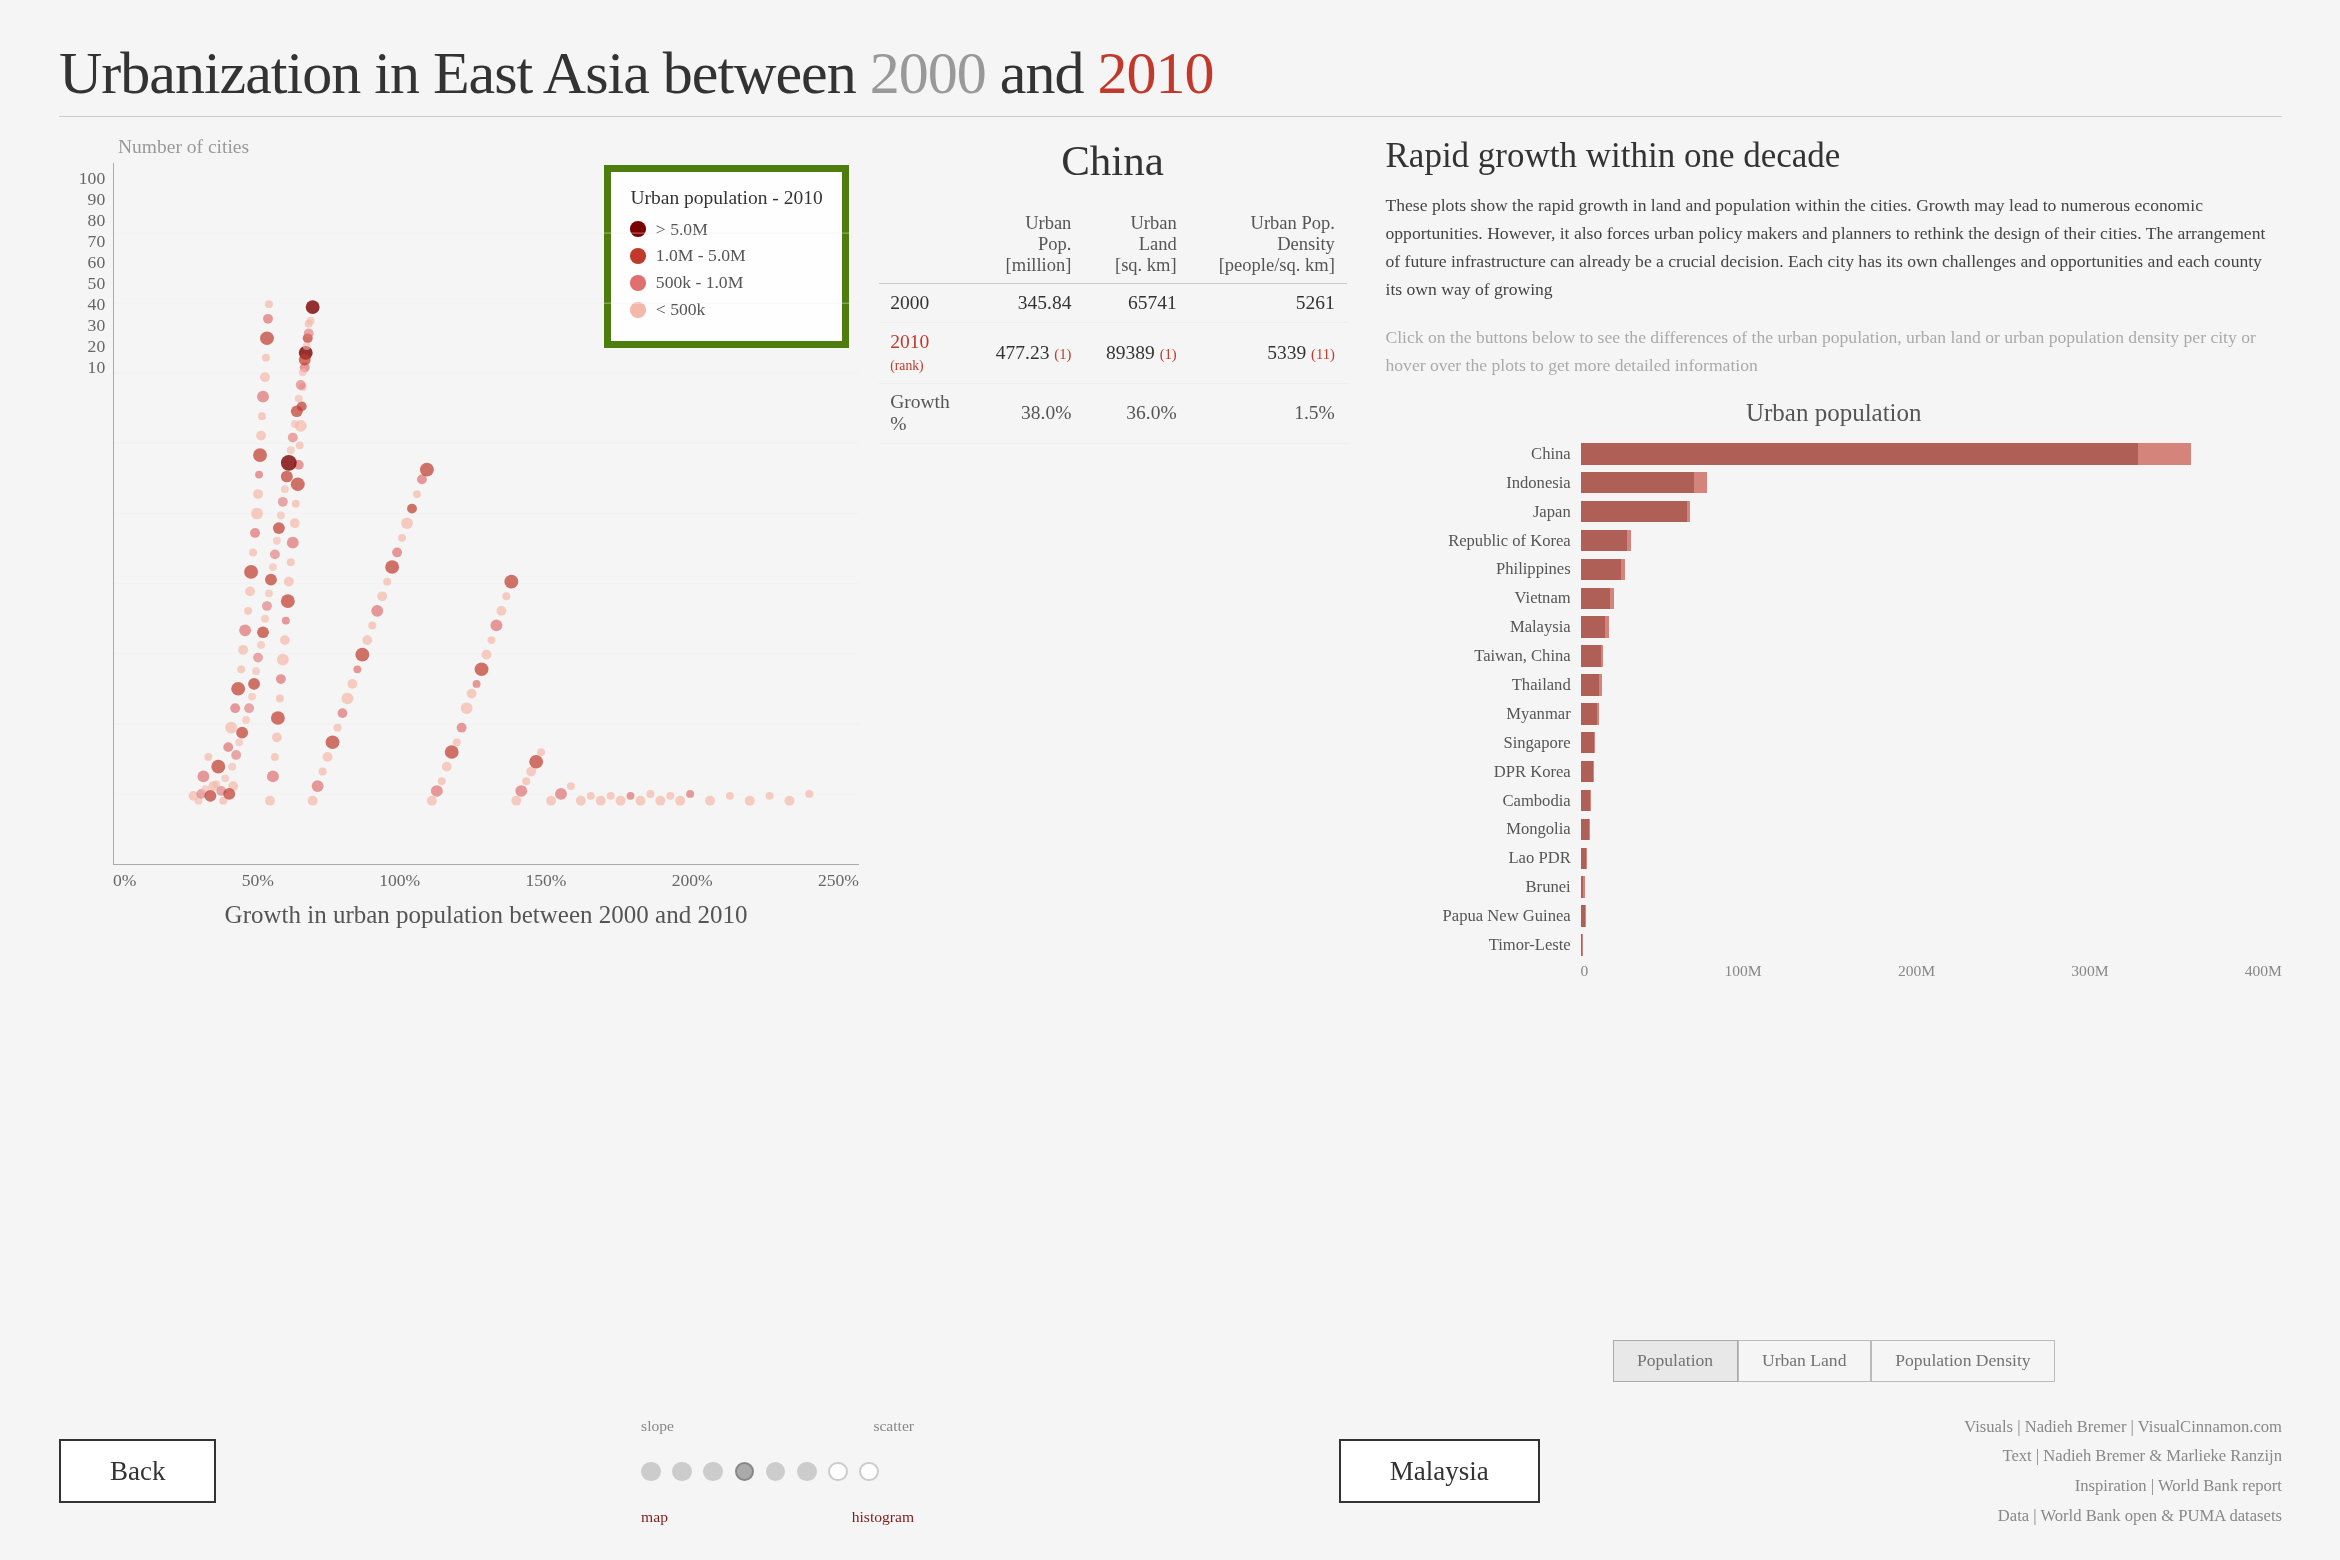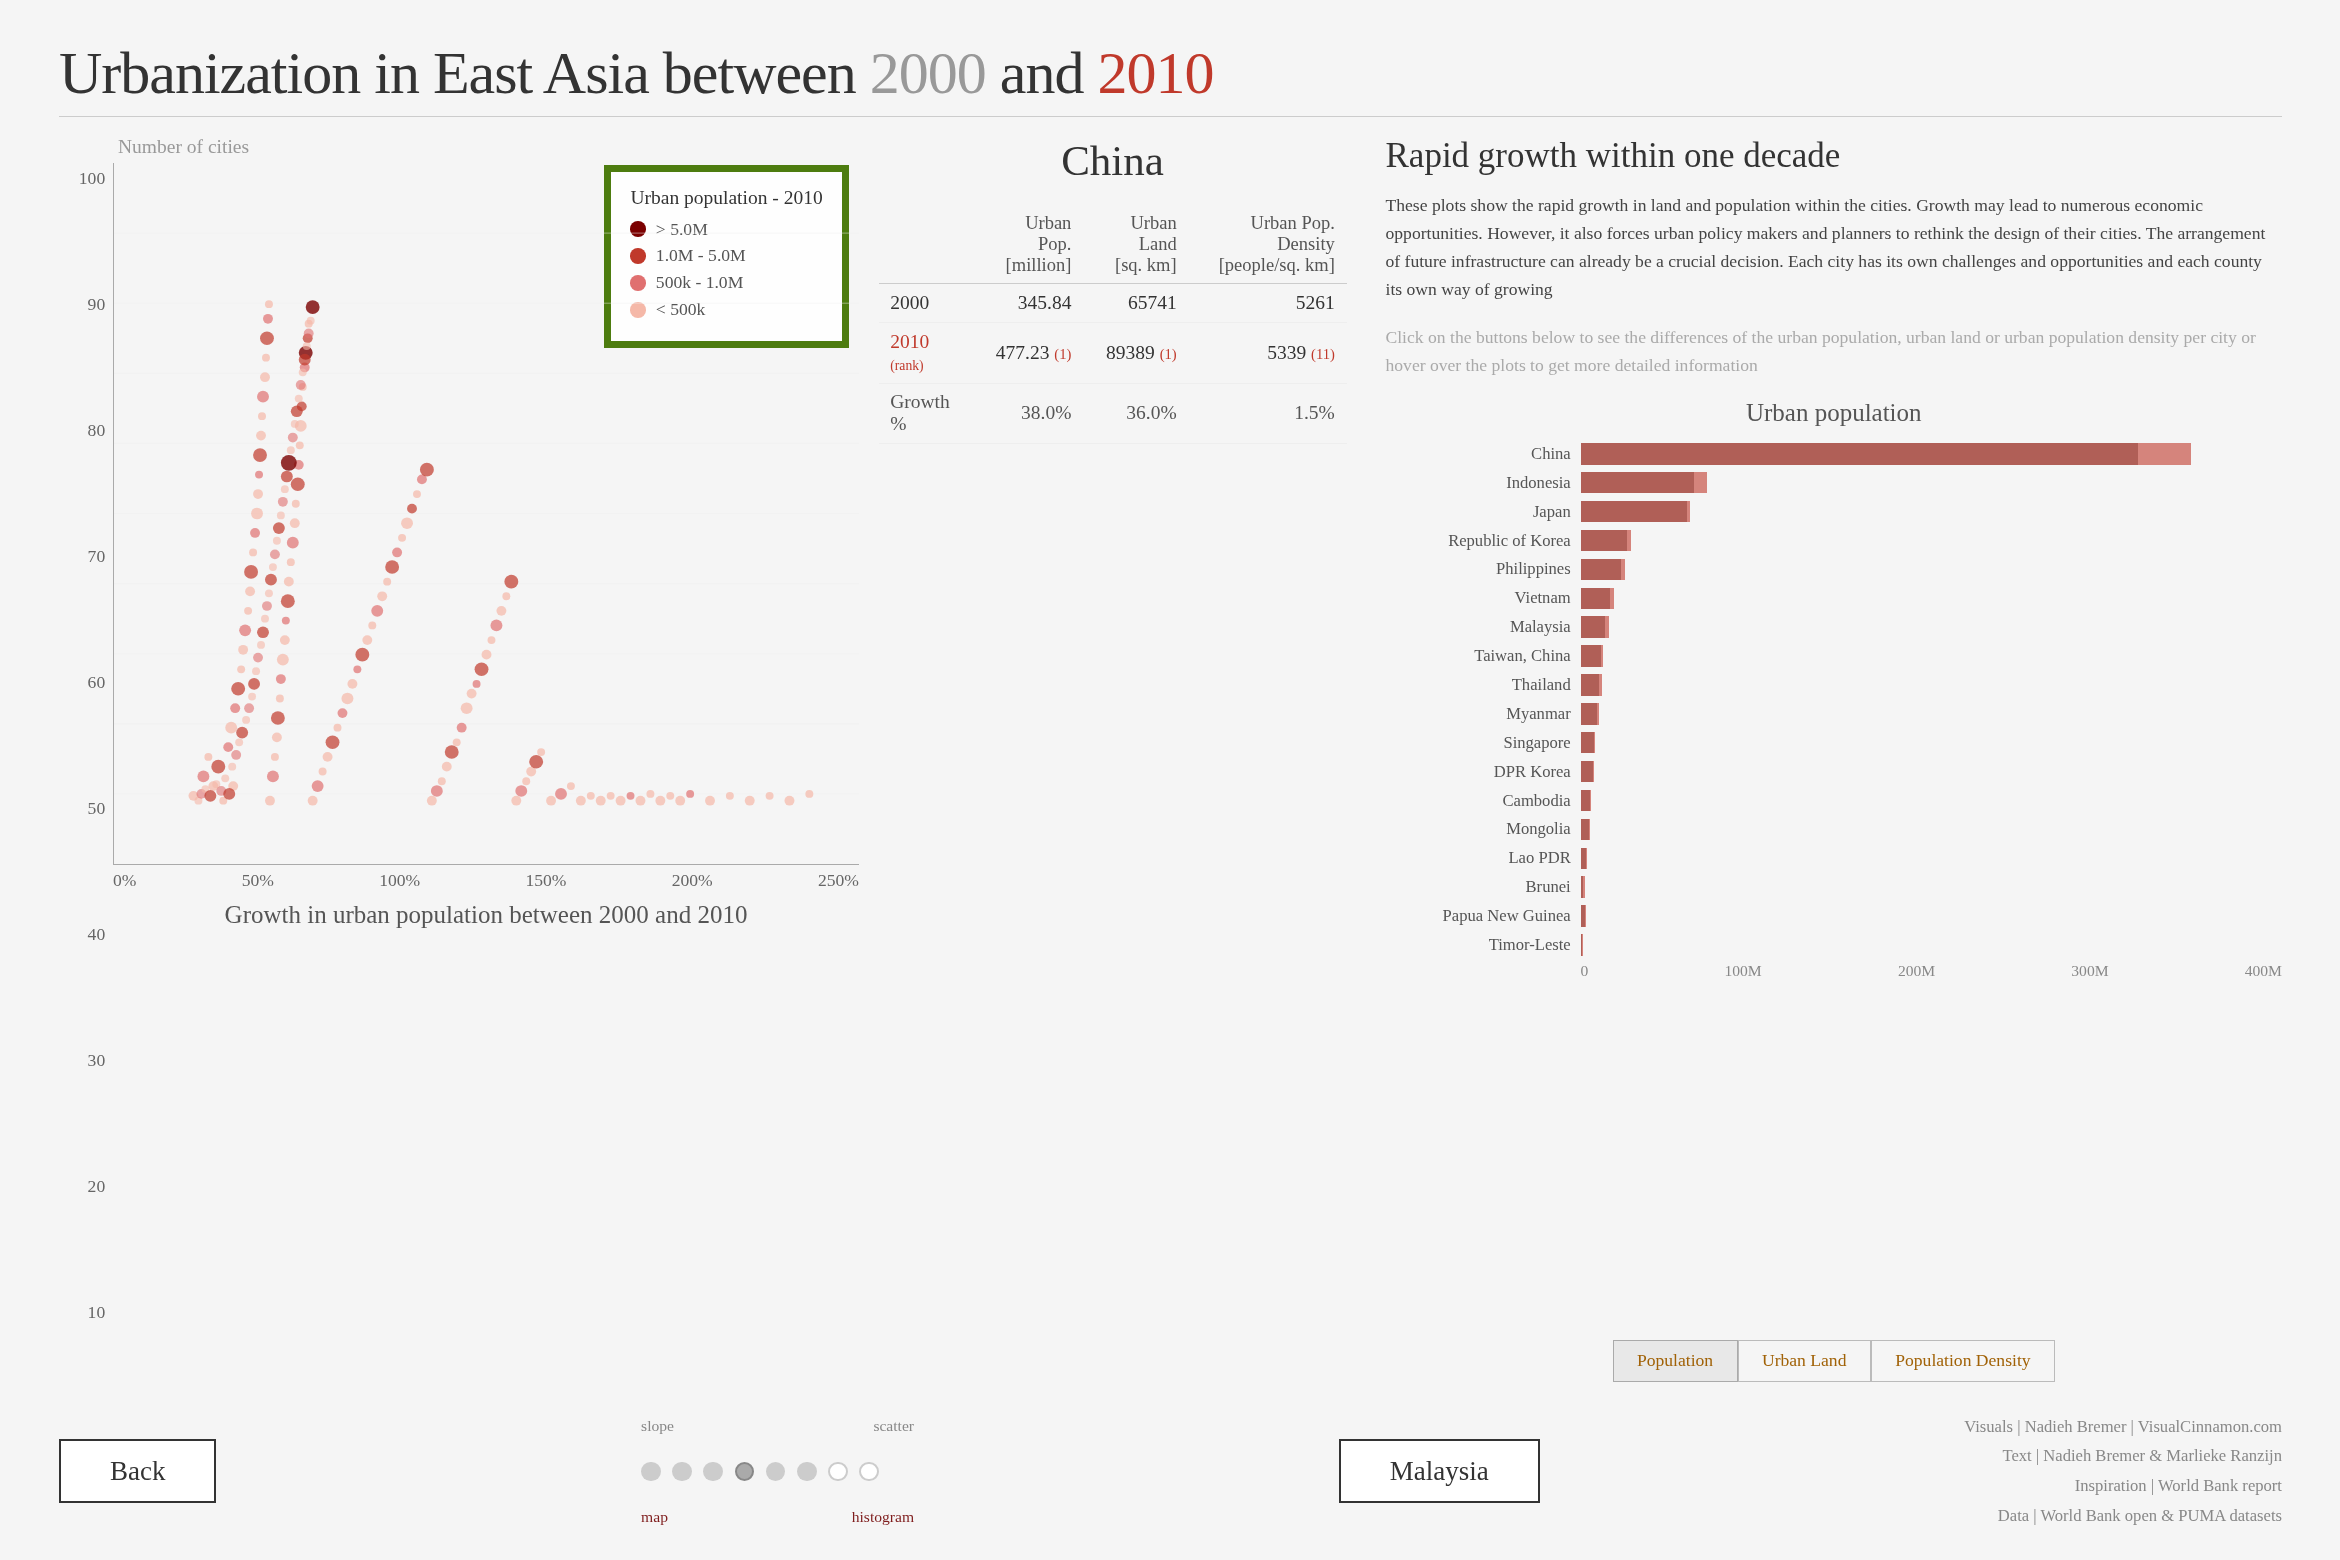--- a/index.html
+++ b/index.html
@@ -232,21 +232,21 @@
       display: flex;
       gap: 0;
       margin-top: 19.5px;
       justify-content: center;
     }
     .chart-btn {
       padding: 9.8px 23.4px;
       font-size: 17.6px;
       border: 1px solid #bbb;
       background: #f5f5f5;
-      color: #a16207;
+      color: #737373;
       cursor: pointer;
       font-family: Georgia, serif;
       margin-top: 25px;
     }
     .chart-btn.active {
       background: #e8e8e8;
       border-color: #aaa;
     }
     
     .bottom-row {
@@ -322,21 +322,21 @@
     </h1>
     <hr class="title-divider">
   </div>
 
   <div class="content-row">
 
     <div class="left-panel">
       <div style="font-size:19.5px;color:#999;margin-bottom:4.9px;margin-left:59px;">Number of cities</div>
       <div style="display:flex;flex:1;">
 
-        <div style="width:54px;display:flex;flex-direction:column;justify-content:space-between;align-items:flex-end;padding-right:7.8px;padding-bottom:59px;padding-top:4.9px;">
+        <div style="width:54px;display:flex;flex-direction:column;align-items:flex-end;padding-right:7.8px;padding-bottom:59px;padding-top:4.9px;">
           <span class="y-label">100</span>
           <span class="y-label">90</span>
           <span class="y-label">80</span>
           <span class="y-label">70</span>
           <span class="y-label">60</span>
           <span class="y-label">50</span>
           <span class="y-label">40</span>
           <span class="y-label">30</span>
           <span class="y-label">20</span>
           <span class="y-label">10</span>

